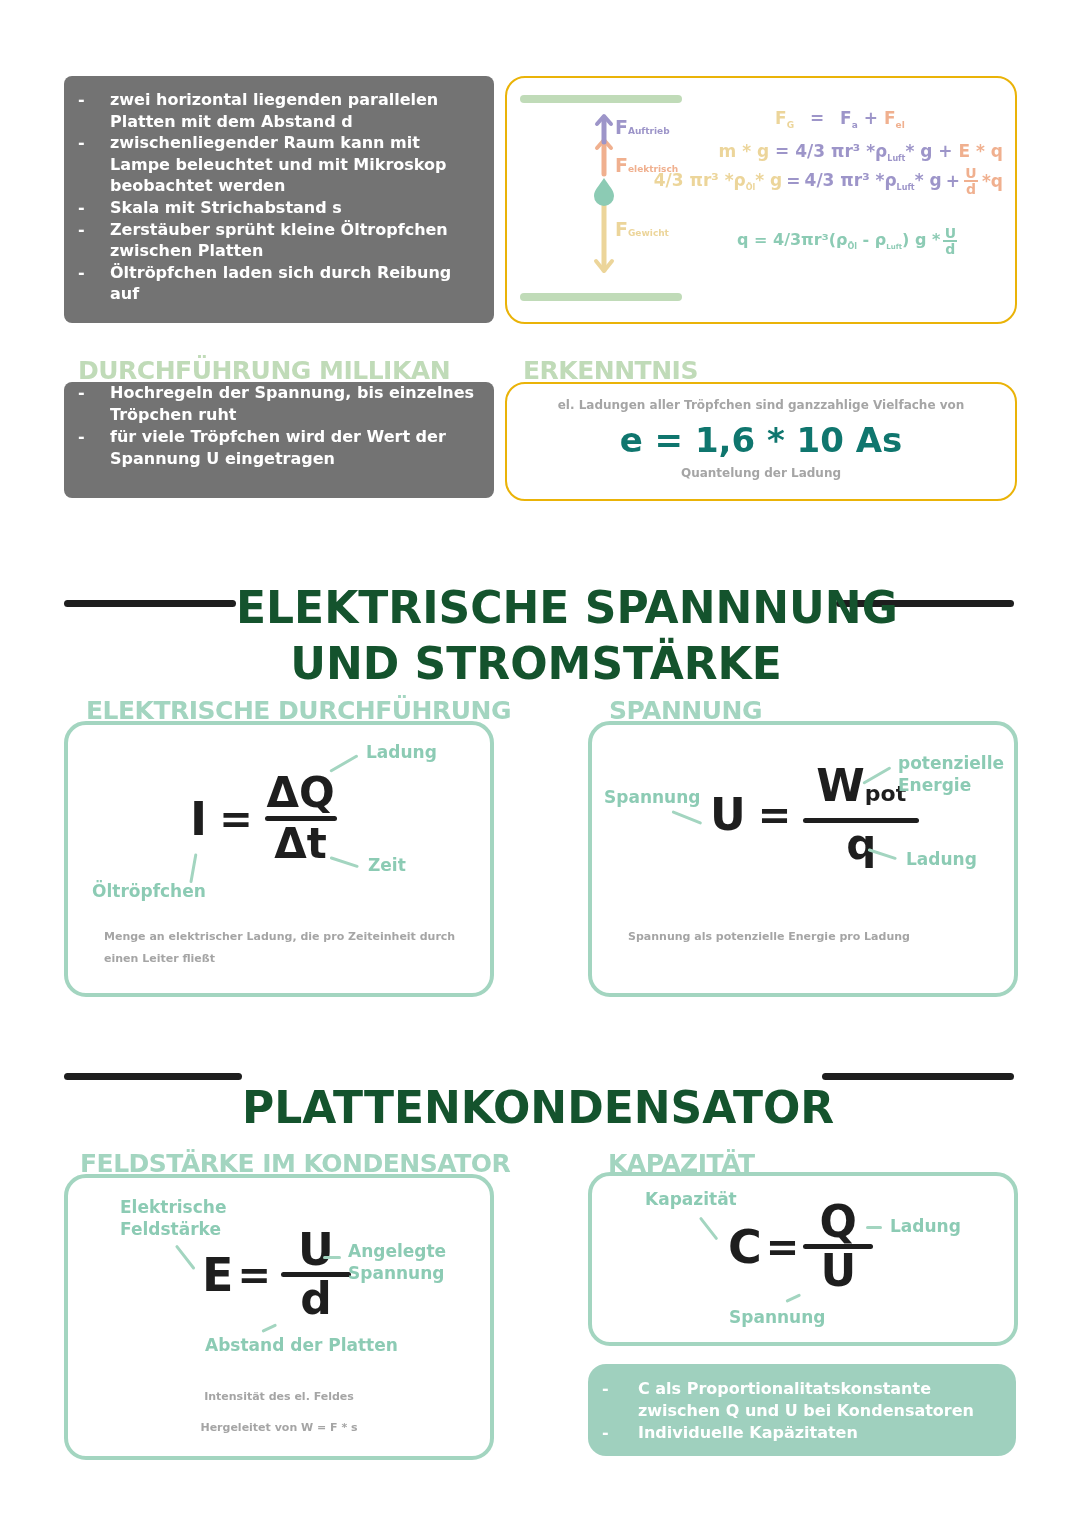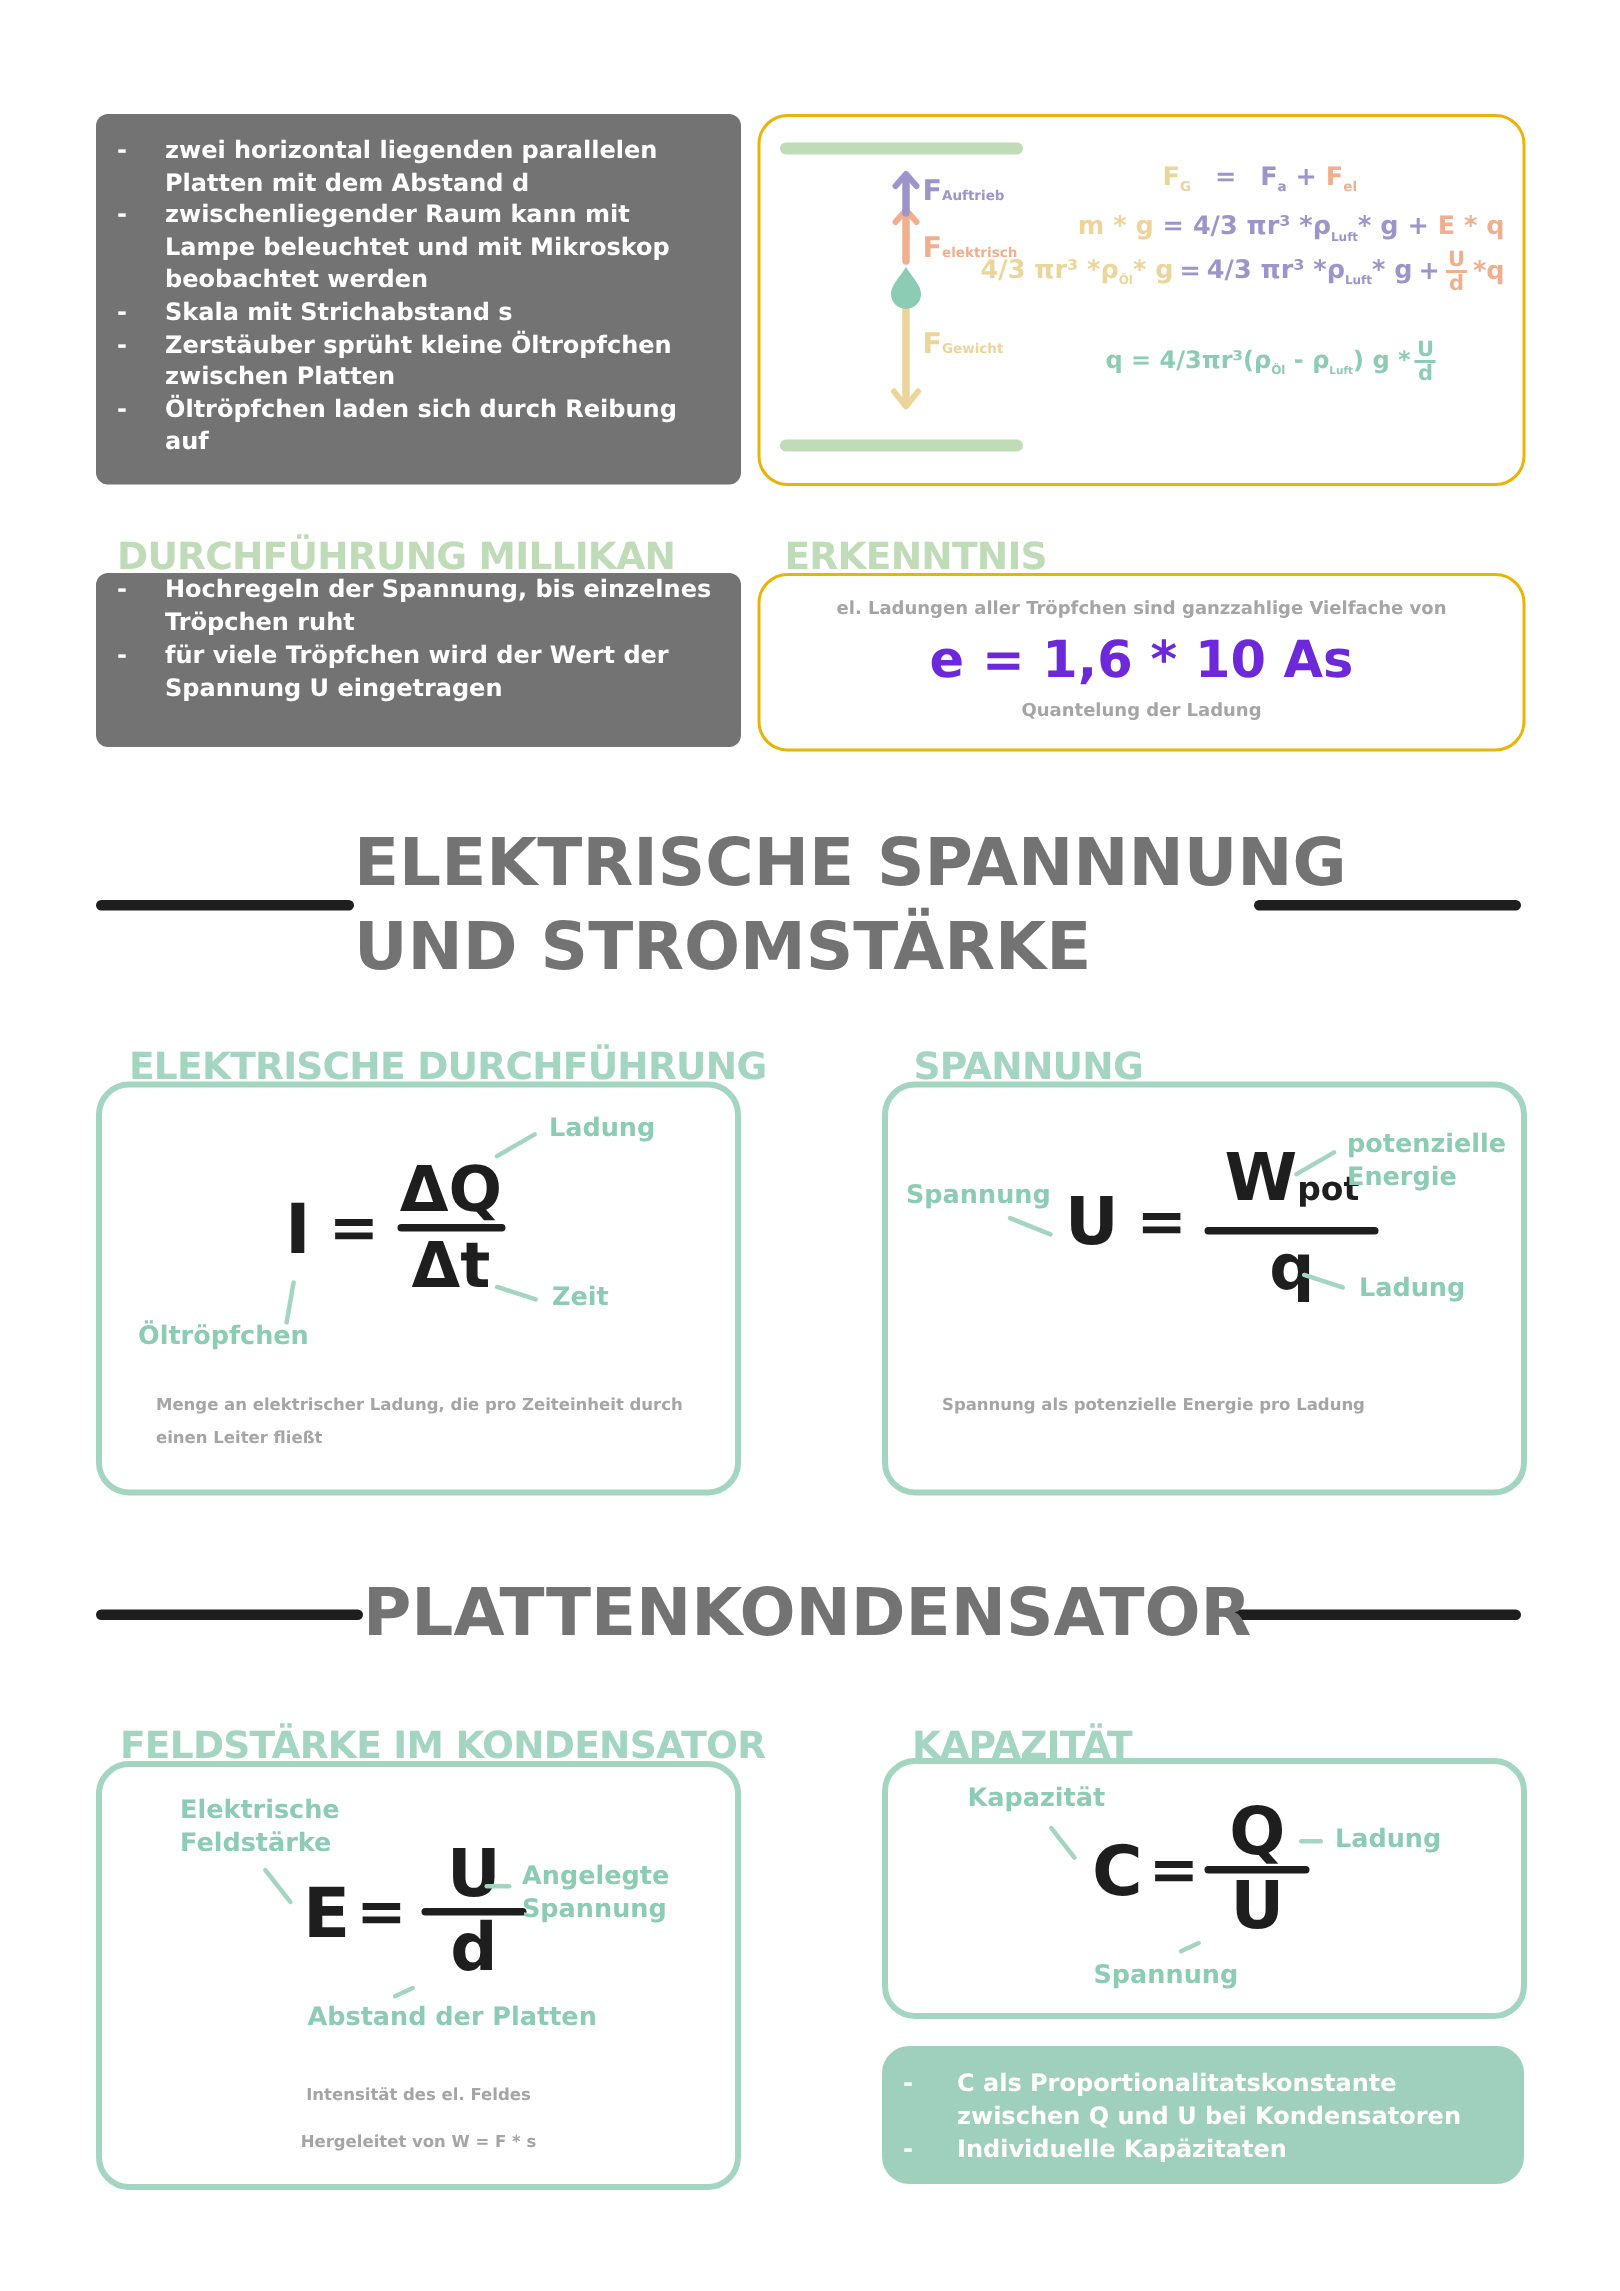--- a/index.html
+++ b/index.html
@@ -14,21 +14,21 @@
   .outline-teal { border:4px solid #a3d5c0; border-radius:22px; background:#fff; }
   .bullets { list-style:none; margin:0; padding:0; color:#fff; font-weight:bold; }
   .bullets li { position:relative; padding-left:46px; }
   .bullets li::before { content:"-"; position:absolute; left:14px; top:0; }
   .sec-title {
     position:absolute; font-family:"DejaVu Sans", sans-serif; font-weight:bold;
     letter-spacing:-0.5px; white-space:nowrap;
   }
   .big-title {
     position:absolute; font-family:"DejaVu Sans", sans-serif; font-weight:bold;
-    color:#737373; white-space:nowrap;
+    color:#14532d; text-align:center; white-space:nowrap;margin-top:32px;
   }
   .rule { position:absolute; height:7px; background:#1e1e1e; border-radius:4px; }
   .label { position:absolute; color:#8ccbb4; font-weight:bold; font-size:17px; white-space:nowrap; line-height:22px; }
   .line { position:absolute; height:3px; background:#a3d5c0; border-radius:2px; transform-origin:left center; }
   .desc { position:absolute; color:#a5a5a5; font-weight:bold; font-size:11px; line-height:22px; }
   .formula { position:absolute; font-weight:bold; color:#1e1e1e; }
   .frac { display:inline-flex; flex-direction:column; align-items:center; vertical-align:middle; }
   .frac .bar { height:5px; background:#1e1e1e; border-radius:3px; align-self:stretch; }
   .sm { font-size:13px; }
   .purple { color:#9d95c9; }
@@ -113,21 +113,21 @@
 <div class="abs green-box" style="left:64px; top:382px; width:430px; height:116px;">
   <ul class="bullets" style="font-size:16px; line-height:22px; padding-right:14px;">
     <li>Hochregeln der Spannung, bis einzelnes Tröpchen ruht</li>
     <li>für viele Tröpfchen wird der Wert der Spannung U eingetragen</li>
   </ul>
 </div>
 
 <div class="sec-title" style="left:523px; top:356px; font-size:25px; color:#c0dbb8;">ERKENNTNIS</div>
 <div class="abs outline-green" style="left:505px; top:382px; width:508px; height:115px; text-align:center;">
   <div style="margin-top:14px; font-size:12px; color:#a5a5a5; font-weight:bold;">el. Ladungen aller Tröpfchen sind ganzzahlige Vielfache von</div>
-  <div style="margin-top:8px; font-size:34px; font-weight:bold; color:#6d28d9;">e = 1,6 * 10 As</div>
+  <div style="margin-top:8px; font-size:34px; font-weight:bold; color:#0f766e;">e = 1,6 * 10 As</div>
   <div style="margin-top:6px; font-size:12px; color:#a5a5a5; font-weight:bold;">Quantelung der Ladung</div>
 </div>
 
 <div class="rule" style="left:64px; top:600px; width:172px;"></div>
 <div class="rule" style="left:836px; top:600px; width:178px;"></div>
 <div class="big-title" style="left:236px; top:548px; width:600px; font-size:44px; line-height:56px;">
   <div>ELEKTRISCHE SPANNNUNG</div>
   <div>UND STROMSTÄRKE</div>
 </div>
 

